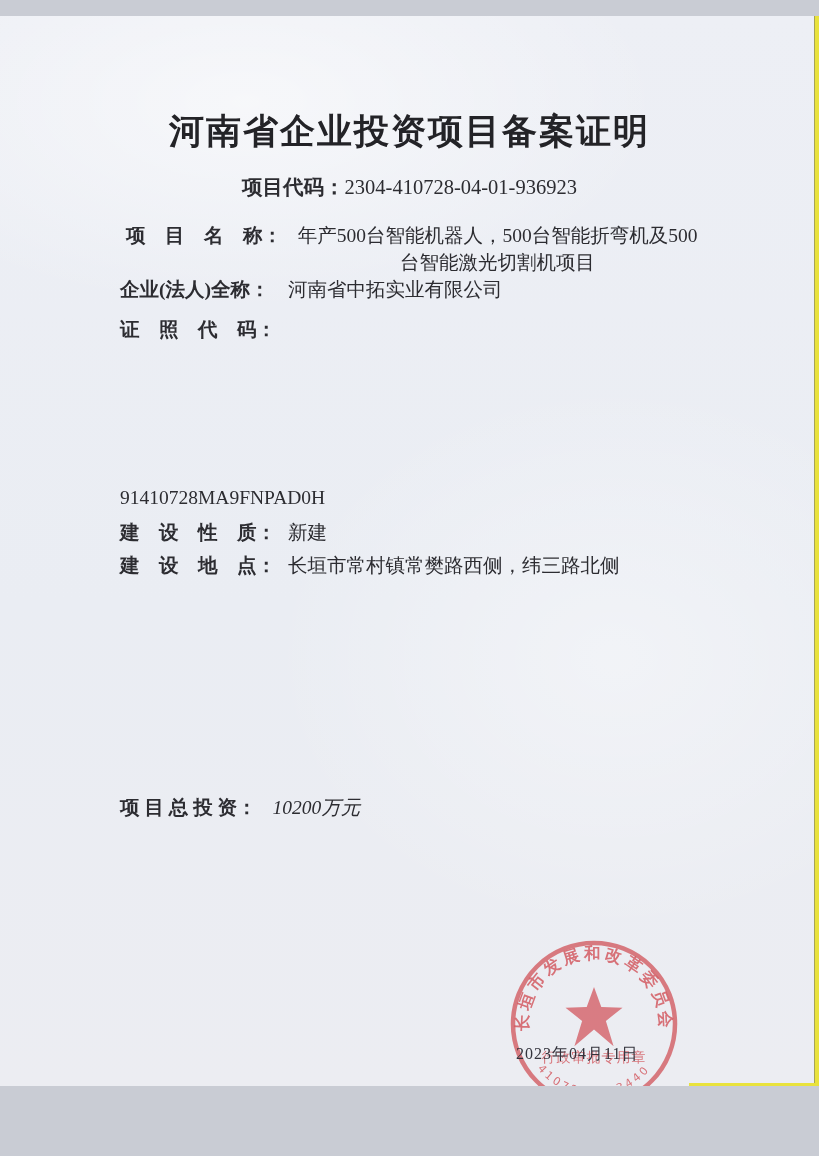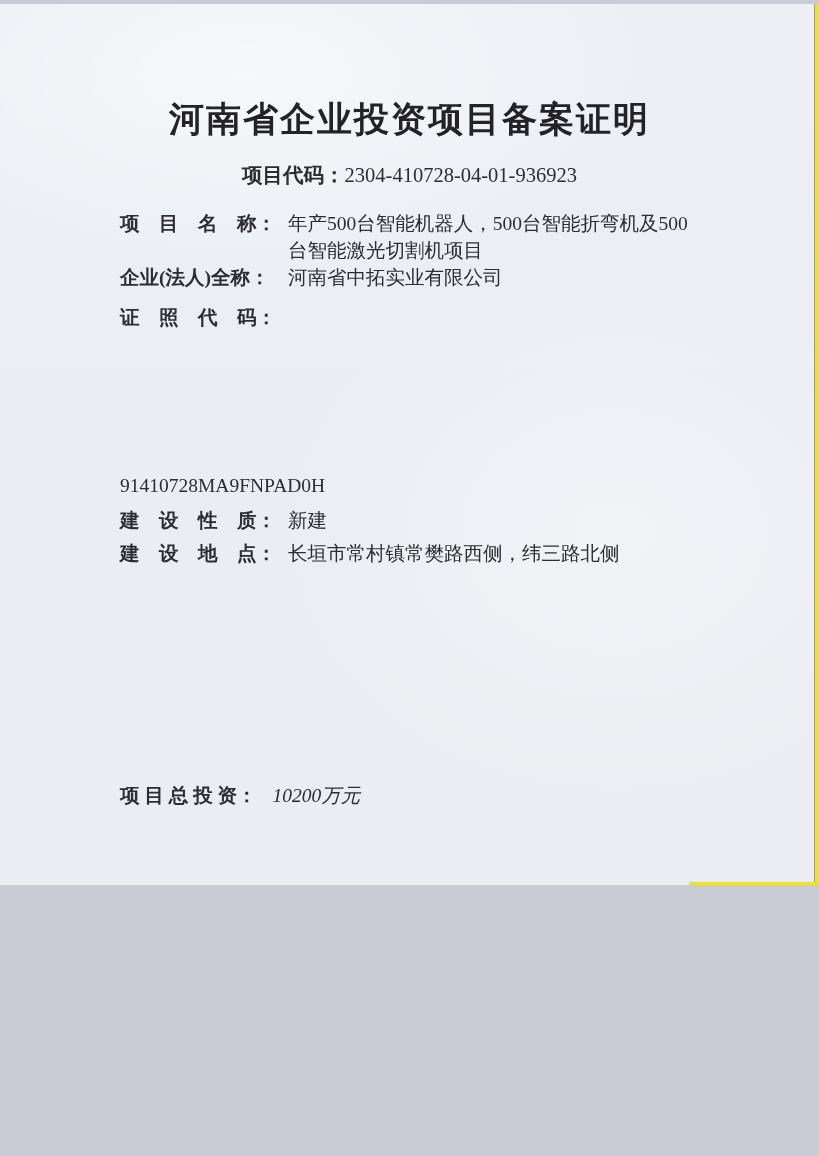--- a/index.html
+++ b/index.html
@@ -1,21 +1,21 @@
 <!DOCTYPE html>
 <html><head>
 <meta charset="utf-8">
 <style>
   * { margin: 0; padding: 0; box-sizing: border-box; }
   html, body { background: #c9ccd4; }
   .page {
     position: relative;
     width: 819px;
-    height: 881px;
-    margin: 4px auto;
+    height: 1070px;
+    margin: 16px auto;
     background:
       radial-gradient(ellipse 600px 300px at 30% 8%, rgba(255,255,255,.55), rgba(255,255,255,0) 70%),
       radial-gradient(ellipse 500px 400px at 75% 60%, rgba(255,255,255,.35), rgba(255,255,255,0) 70%),
       linear-gradient(180deg, #edeff5 0%, #eaedf3 55%, #ecedf2 100%);
     font-family: "Liberation Serif", "DejaVu Serif", serif;
     color: #2c2c31;
     overflow: hidden;
   }
   .edge-right {
     position: absolute; top: 0; right: 0; bottom: 0; width: 6px;
@@ -41,21 +41,21 @@
   }
   .code-line .lbl { font-weight: bold; }
   .body {
     margin-top: 21px;
     padding: 0 112px 0 120px;
     font-size: 19.5px;
   }
   .frow { display: flex; align-items: flex-start; line-height: 27px; }
   .frow .flabel { flex: 0 0 168px; font-weight: bold; white-space: pre; }
   .frow .fvalue { flex: 1 1 auto; word-break: break-all; line-break: loose; }
-  .r0 { margin-bottom: 0; }
+  .r0 { margin-bottom: 0; text-align: center; }
   .r1 { margin-bottom: 13px; }
   .r2 { margin-bottom: 8px; flex-direction: column; }
   .r3 { margin-bottom: 9px; }
   .r4 { margin-bottom: 25px; }
   .r5 { margin-bottom: 6px; }
   .para { line-height: 29px; word-break: break-all; line-break: loose; }
   .para .plabel { font-weight: bold; }
   .spacer { height: 190px; }
   .inv { line-height: 28px; margin-bottom: 10px; }
   .inv .flabel { font-weight: bold; white-space: pre; }

